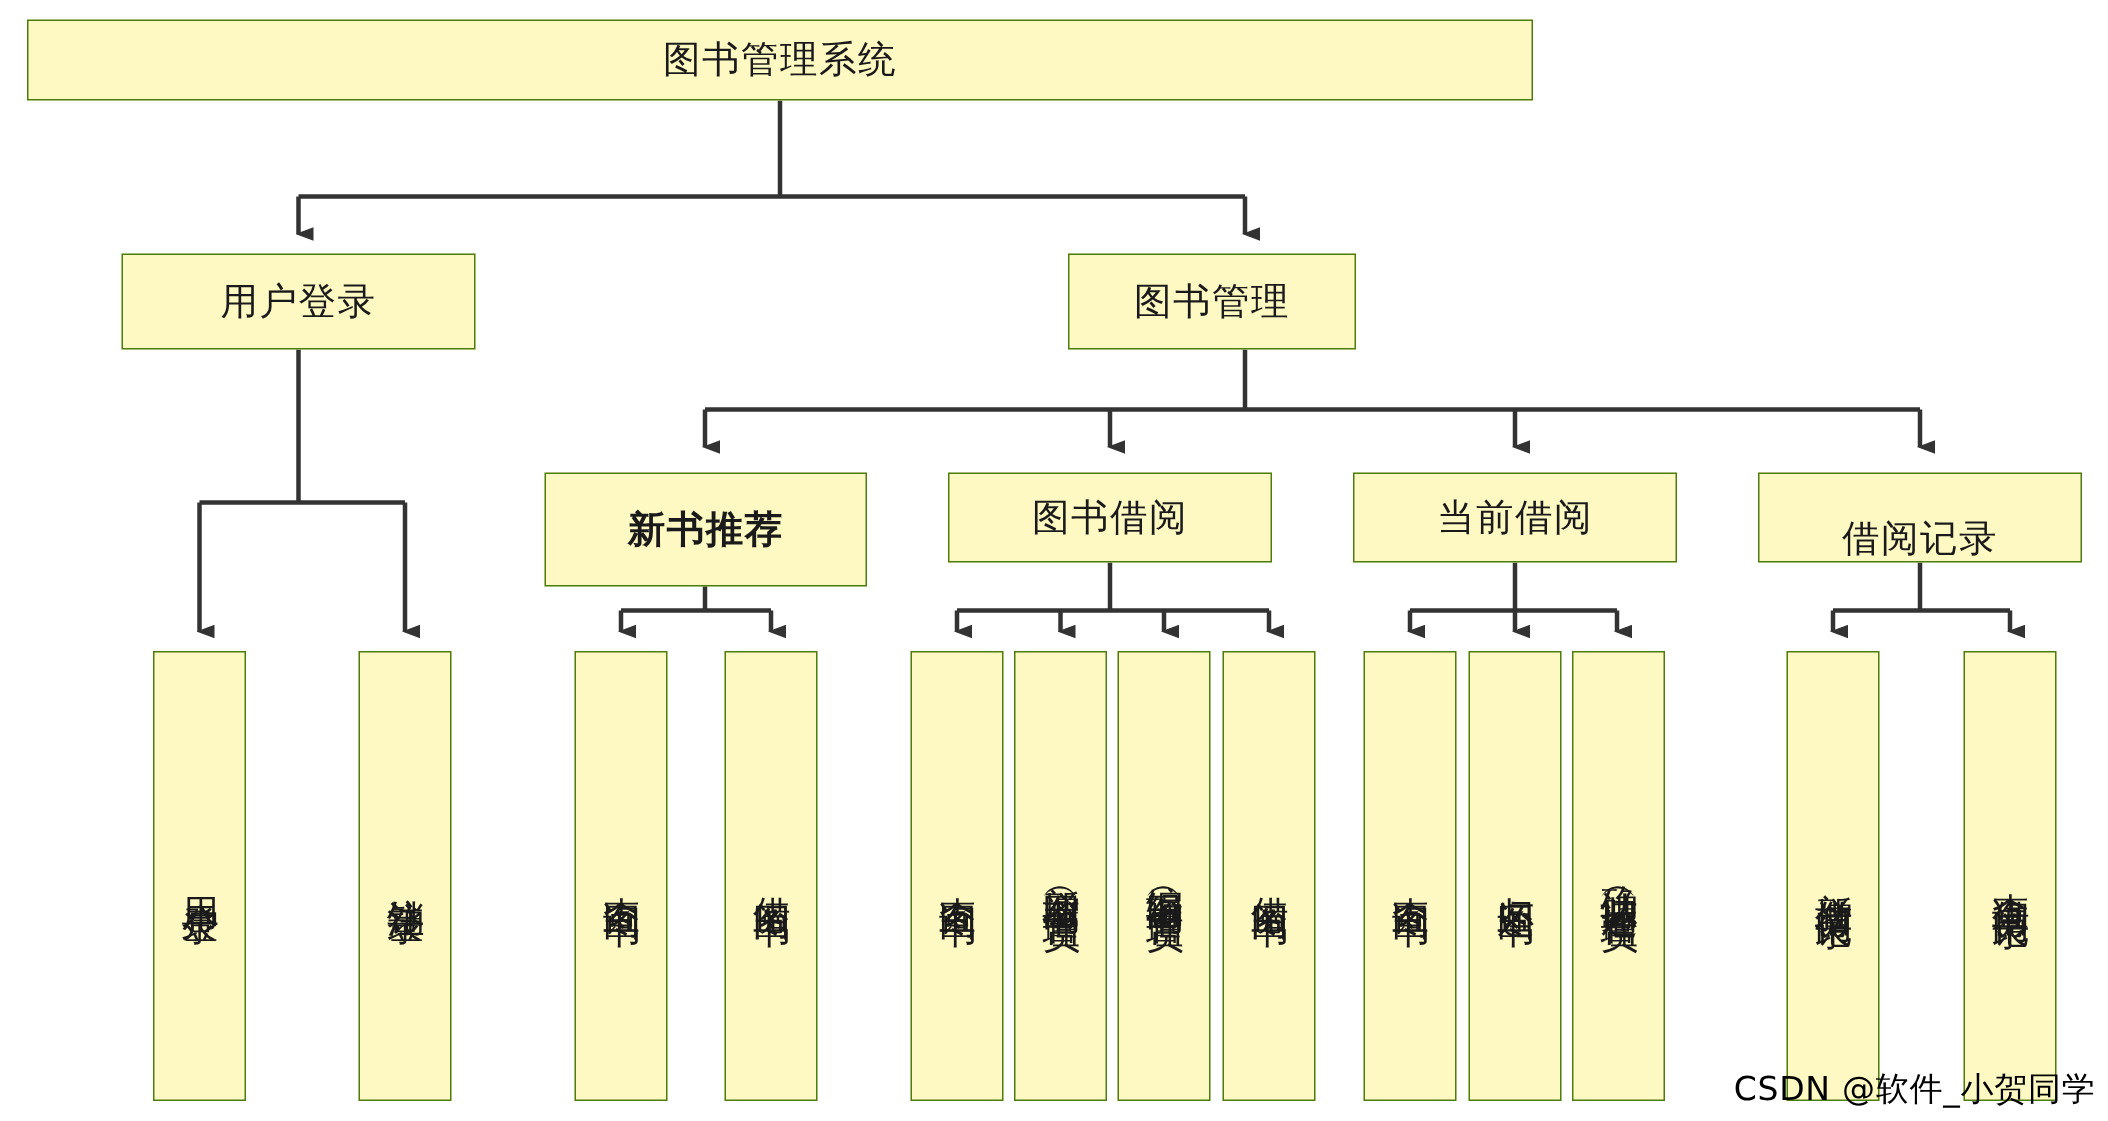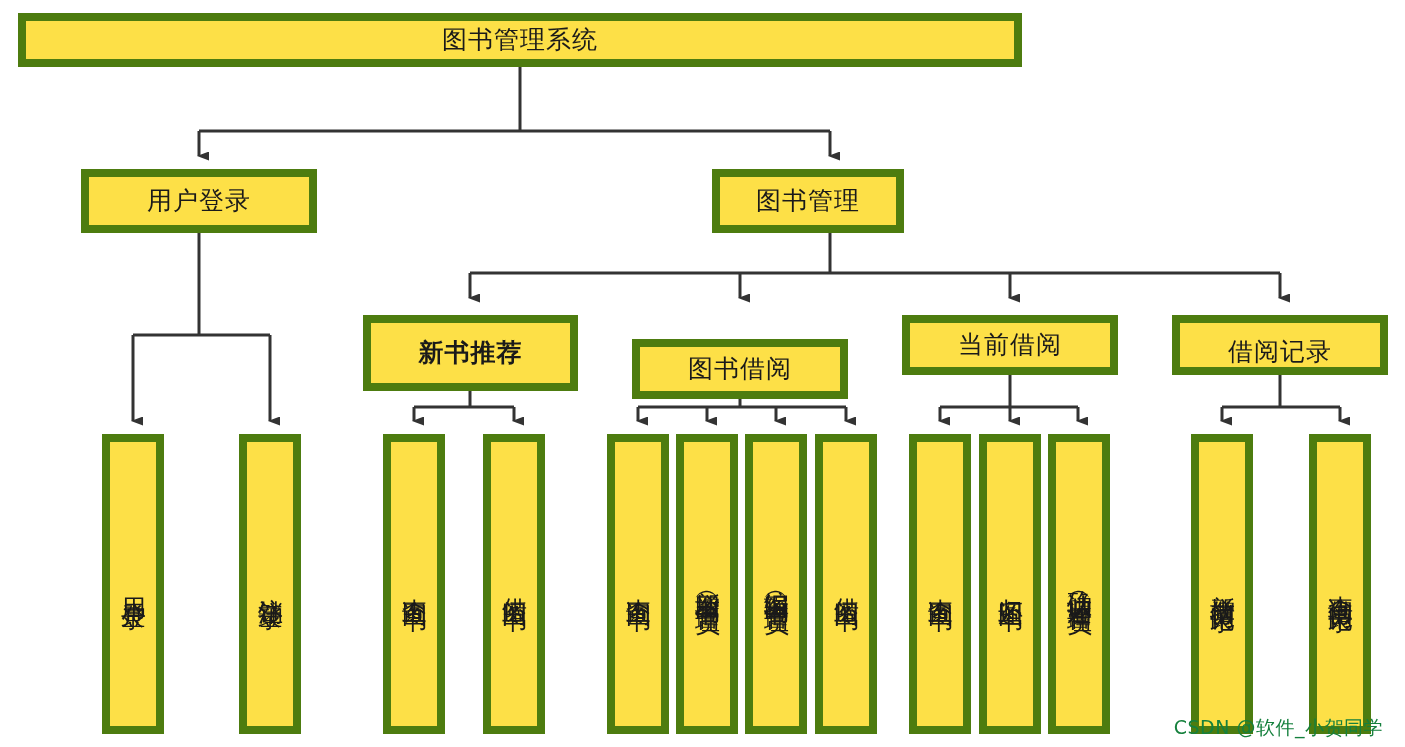--- a/index.html
+++ b/index.html
@@ -13,22 +13,22 @@
   #canvas {
     position: relative;
     width: 1405px;
     height: 747px;
     background: #ffffff;
     overflow: hidden;
   }
   .node {
     position: absolute;
     box-sizing: border-box;
-    border: 8px solid #4d7c0f;
-    background: #fde047;
+    border: 1px solid #4d7c0f;
+    background: #fef9c3;
     display: flex;
     align-items: center;
     justify-content: center;
     color: #1a1a1a;
   }
   .node.horiz {
     font-size: 25px;
     letter-spacing: 1px;
     line-height: 1.2;
   }
@@ -49,24 +49,24 @@
   svg.edges {
     position: absolute;
     left: 0;
     top: 0;
     width: 1405px;
     height: 747px;
     pointer-events: none;
   }
   .watermark {
     position: absolute;
-    right: 22px;
+    right: 8px;
     bottom: 6px;
-    font-size: 19px;
-    color: #15803d;
+    font-size: 22px;
+    color: #000000;
     white-space: nowrap;
     letter-spacing: 0.5px;
   }
 </style>
 </head>
 <body>
 
 <div id="canvas">
 
   <svg class="edges" viewBox="0 0 1405 747">
@@ -126,21 +126,21 @@
   <div class="node horiz" style="left:81px; top:169px; width:236px; height:64px;">
     <span>用户登录</span>
   </div>
   <div class="node horiz" style="left:712px; top:169px; width:192px; height:64px;">
     <span>图书管理</span>
   </div>
 
   <div class="node horiz" style="left:363px; top:315px; width:215px; height:76px;font-weight:bold;">
     <span>新书推荐</span>
   </div>
-  <div class="node horiz" style="left:632px; top:315px; width:216px; height:60px;margin-top:24px;">
+  <div class="node horiz" style="left:632px; top:315px; width:216px; height:60px;">
     <span>图书借阅</span>
   </div>
   <div class="node horiz" style="left:902px; top:315px; width:216px; height:60px;">
     <span>当前借阅</span>
   </div>
   <div class="node horiz" style="left:1172px; top:315px; width:216px; height:60px;align-items:flex-end;">
     <span>借阅记录</span>
   </div>
 
   <div class="node vert" style="left:102px; top:434px; width:62px; height:300px;">

